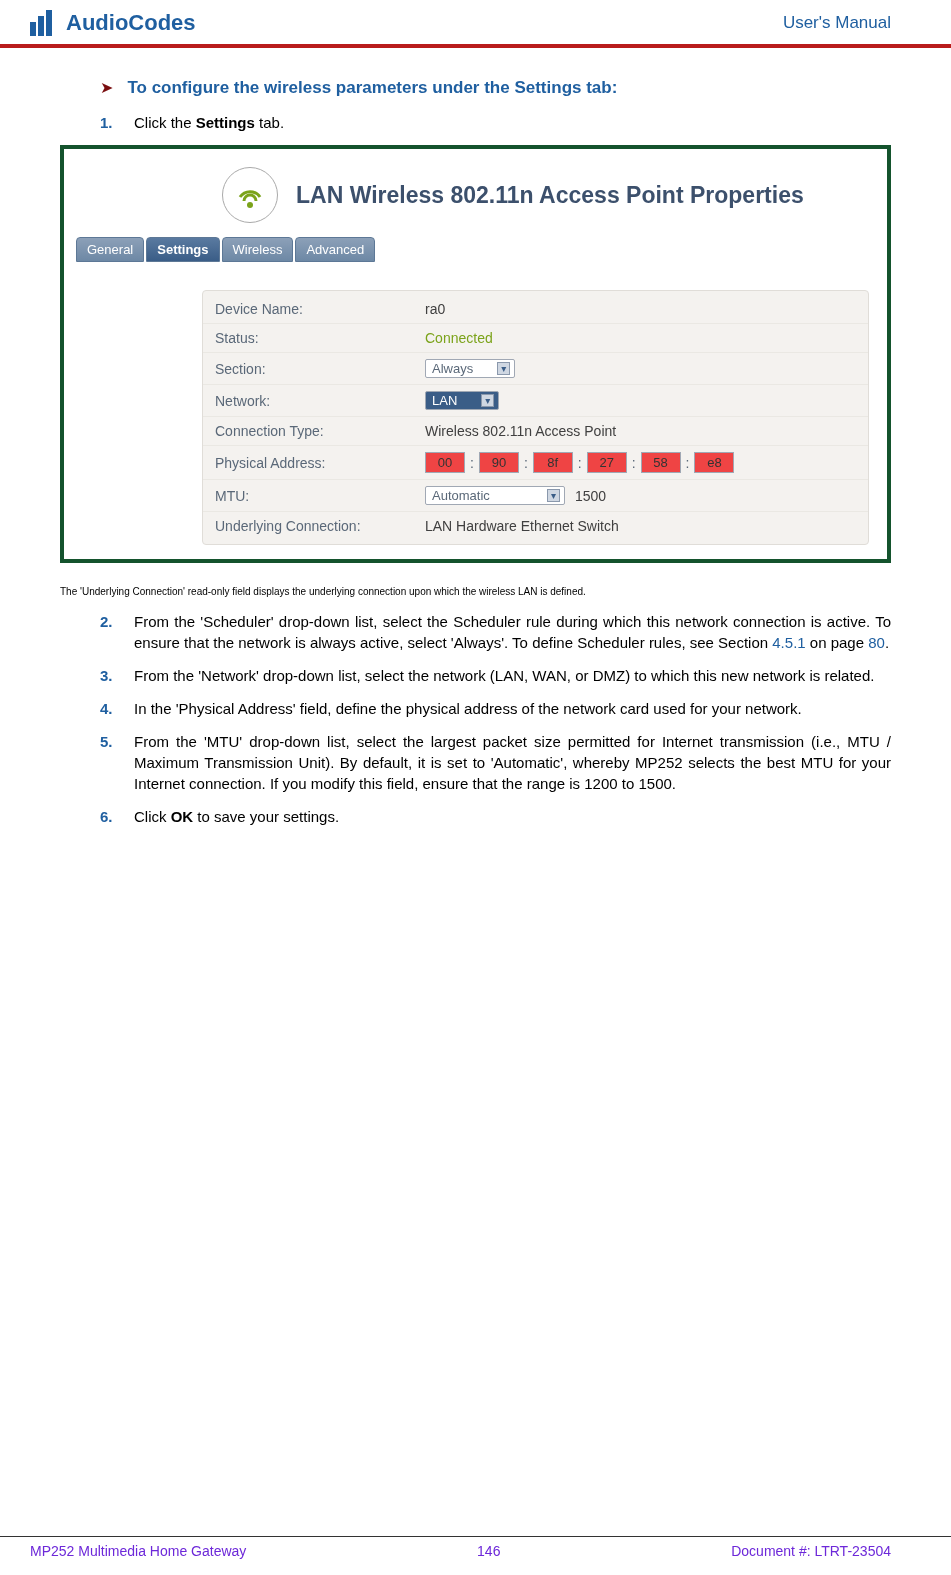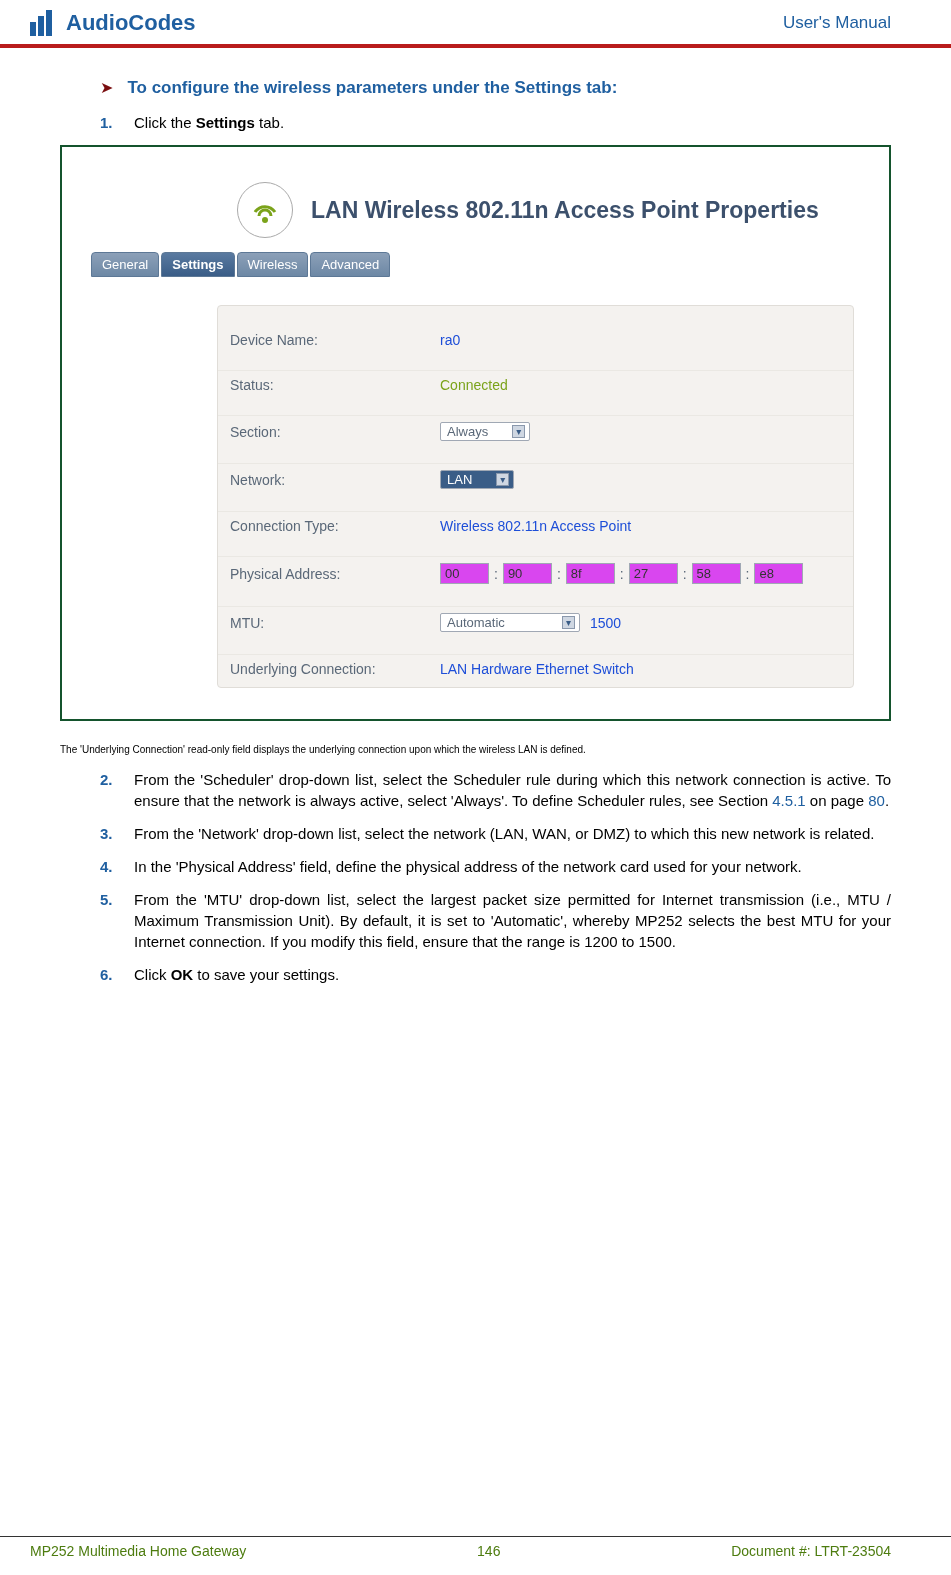--- a/index.html
+++ b/index.html
@@ -88,23 +88,23 @@
       min-width: 20px;
     }
     .bold { font-weight: bold; }
     .figure-caption {
       text-align: center;
       font-weight: bold;
       font-size: 15px;
       margin-bottom: 6px;
     }
     .screenshot-frame {
-      border: 2px solid #14532d;
+      border: 4px solid #14532d;
       margin-bottom: 22px;
-      padding: 25px;
+      padding: 8px;
     }
     .panel-header {
       display: flex;
       align-items: center;
       gap: 18px;
       padding: 10px 4px 14px 150px;
     }
     .wifi-icon {
       width: 56px;
       height: 56px;
@@ -147,28 +147,27 @@
       border-radius: 4px;
       padding: 4px 0;
     }
     .setting-row {
       display: flex;
       align-items: center;
       padding: 6px 12px;
       font-size: 14px;
       color: #5a6878;
       border-top: 1px solid #eae8e3;
-      margin-top: 16px;
     }
     .setting-row:first-child { border-top: none; }
     .setting-label {
       width: 210px;
     }
     .setting-value {
-      color: #1d4ed8;
+      color: #404040;
     }
     .setting-value.connected {
       color: #7ba31a;
     }
     .fake-select {
       display: inline-flex;
       align-items: center;
       border: 1px solid #a0a8b4;
       background: #fff;
       padding: 1px 4px 1px 6px;
@@ -187,25 +186,25 @@
       font-size: 10px;
       border: 1px solid #8a98ac;
     }
     .phy-inputs {
       display: flex;
       align-items: center;
       gap: 4px;
     }
     .phy-input {
       border: 1px solid #a0a8b4;
-      background: #d946ef;
+      background: #ef4444;
       padding: 2px 4px;
       font-size: 13px;
-      width: 49px;
-      text-align: left;
+      width: 40px;
+      text-align: center;
       color: #333;
     }
     .phy-colon {
       color: #5a6878;
       margin: 0 1px;
     }
     .mtu-row {
       display: flex;
       align-items: center;
       gap: 10px;
@@ -226,21 +225,21 @@
     .page-footer {
       position: absolute;
       bottom: 16px;
       left: 0;
       right: 0;
       border-top: 1px solid #333;
       padding: 6px 60px 0 30px;
       display: flex;
       justify-content: space-between;
       font-size: 14px;
-      color: #4d7c0f;
+      color: #6d28d9;
     }
   </style>
 </head>
 <body>
 
 <div class="page-header">
   <div class="logo">
     <div class="logo-icon">
       <div class="logo-bar b1"></div>
       <div class="logo-bar b2"></div>

